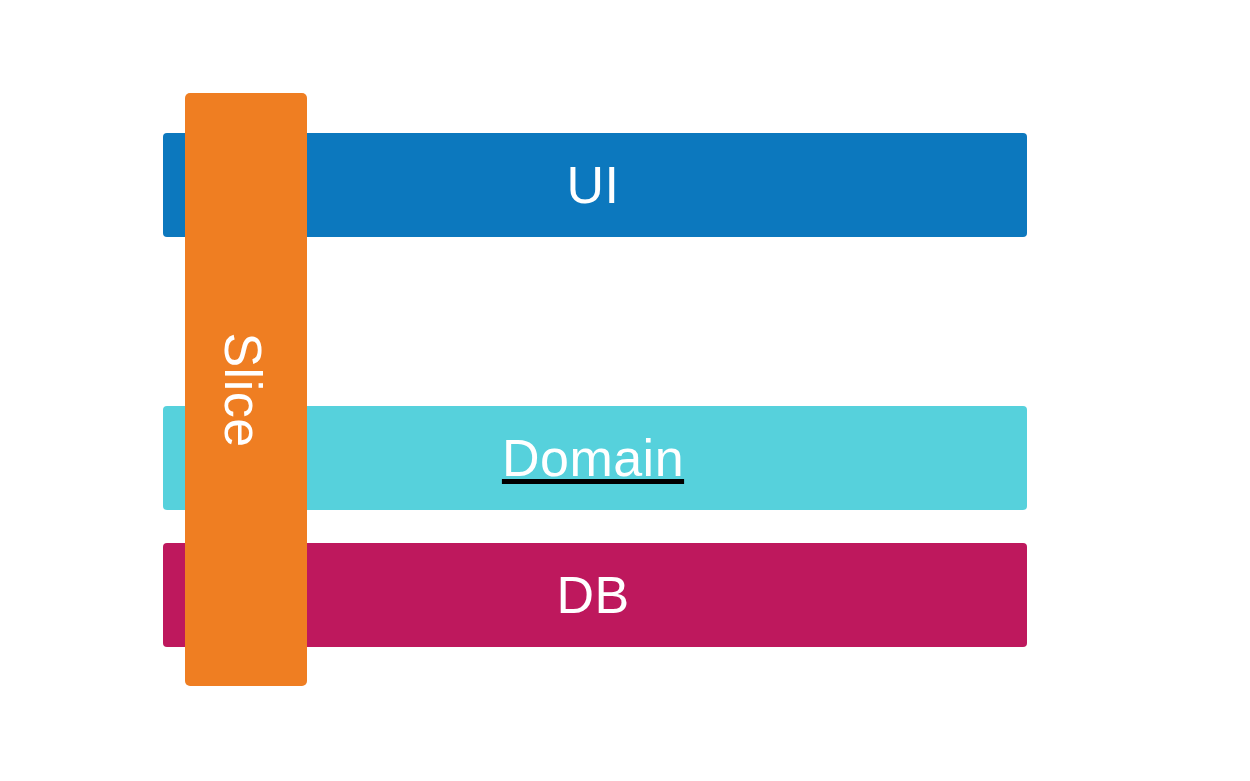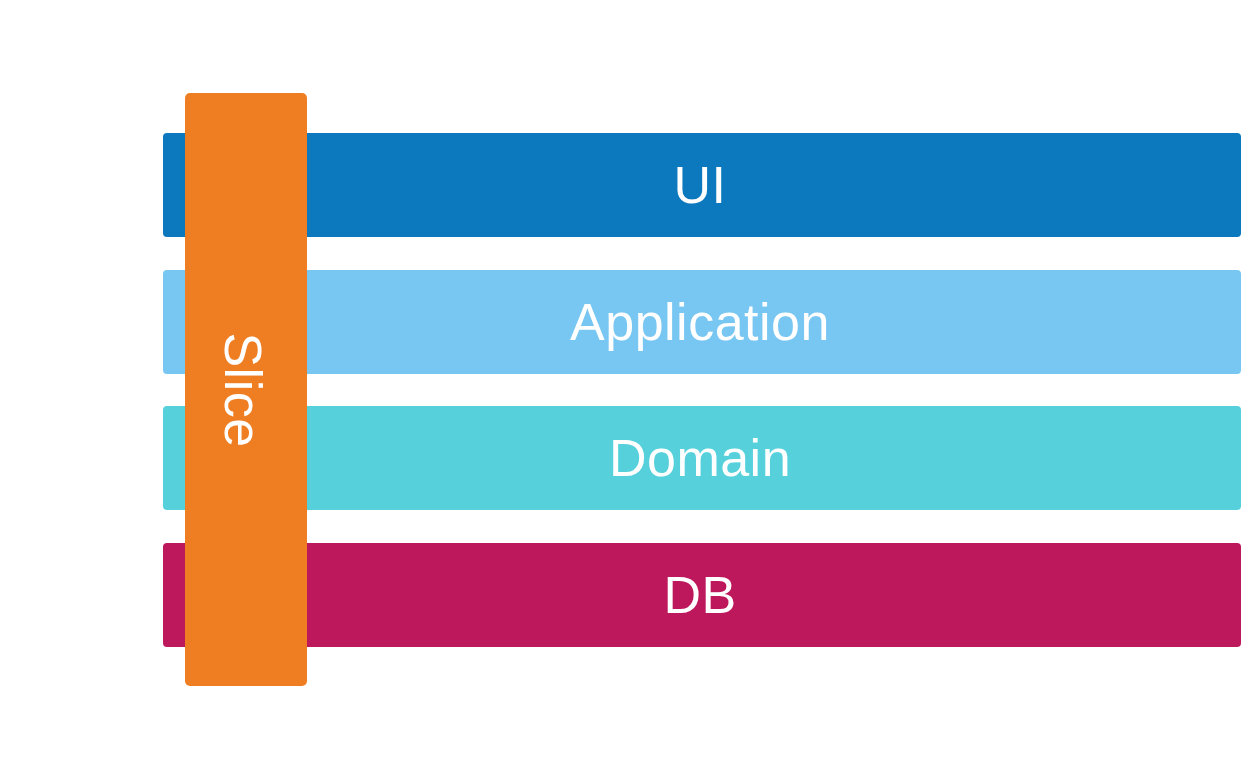--- a/index.html
+++ b/index.html
@@ -18,21 +18,21 @@
     position: relative;
     width: 1250px;
     height: 781px;
     background: #ffffff;
   }
 
   
   .layer-bar {
     position: absolute;
     left: 163px;
-    width: 1078px;
+    width: 864px;
     height: 104px;
     border-radius: 4px;
     box-sizing: border-box;
     display: flex;
     align-items: center;
     justify-content: center;
   }
 
   .layer-label {
     color: #ffffff;
@@ -79,25 +79,22 @@
 </style>
 </head>
 <body style="background: rgb(255, 255, 255);">
 
 <div id="diagram" style="background: rgb(255, 255, 255);">
 
   <div class="layer-bar" id="layer-ui" style="background: rgb(12, 120, 190);">
     <span class="layer-label" style="color: rgb(255, 255, 255);">UI</span>
   </div>
 
-  <div class="layer-bar" id="layer-application" style="background: rgb(120, 198, 242);">
-    <span class="layer-label" style="color: rgb(255, 255, 255);">Application</span>
-  </div>
 
-  <div class="layer-bar" id="layer-domain" style="background: rgb(86, 209, 220);">
+  <div class="layer-bar" id="layer-domain" style="background: rgb(86, 209, 220); text-decoration: underline;">
     <span class="layer-label" style="color: rgb(255, 255, 255);">Domain</span>
   </div>
 
   <div class="layer-bar" id="layer-db" style="background: #be185d;">
     <span class="layer-label" style="color: rgb(255, 255, 255);">DB</span>
   </div>
 
   <div id="slice-bar" style="background: rgb(239, 126, 34);">
     <span id="slice-label" style="color: rgb(255, 255, 255);">Slice</span>
   </div>

